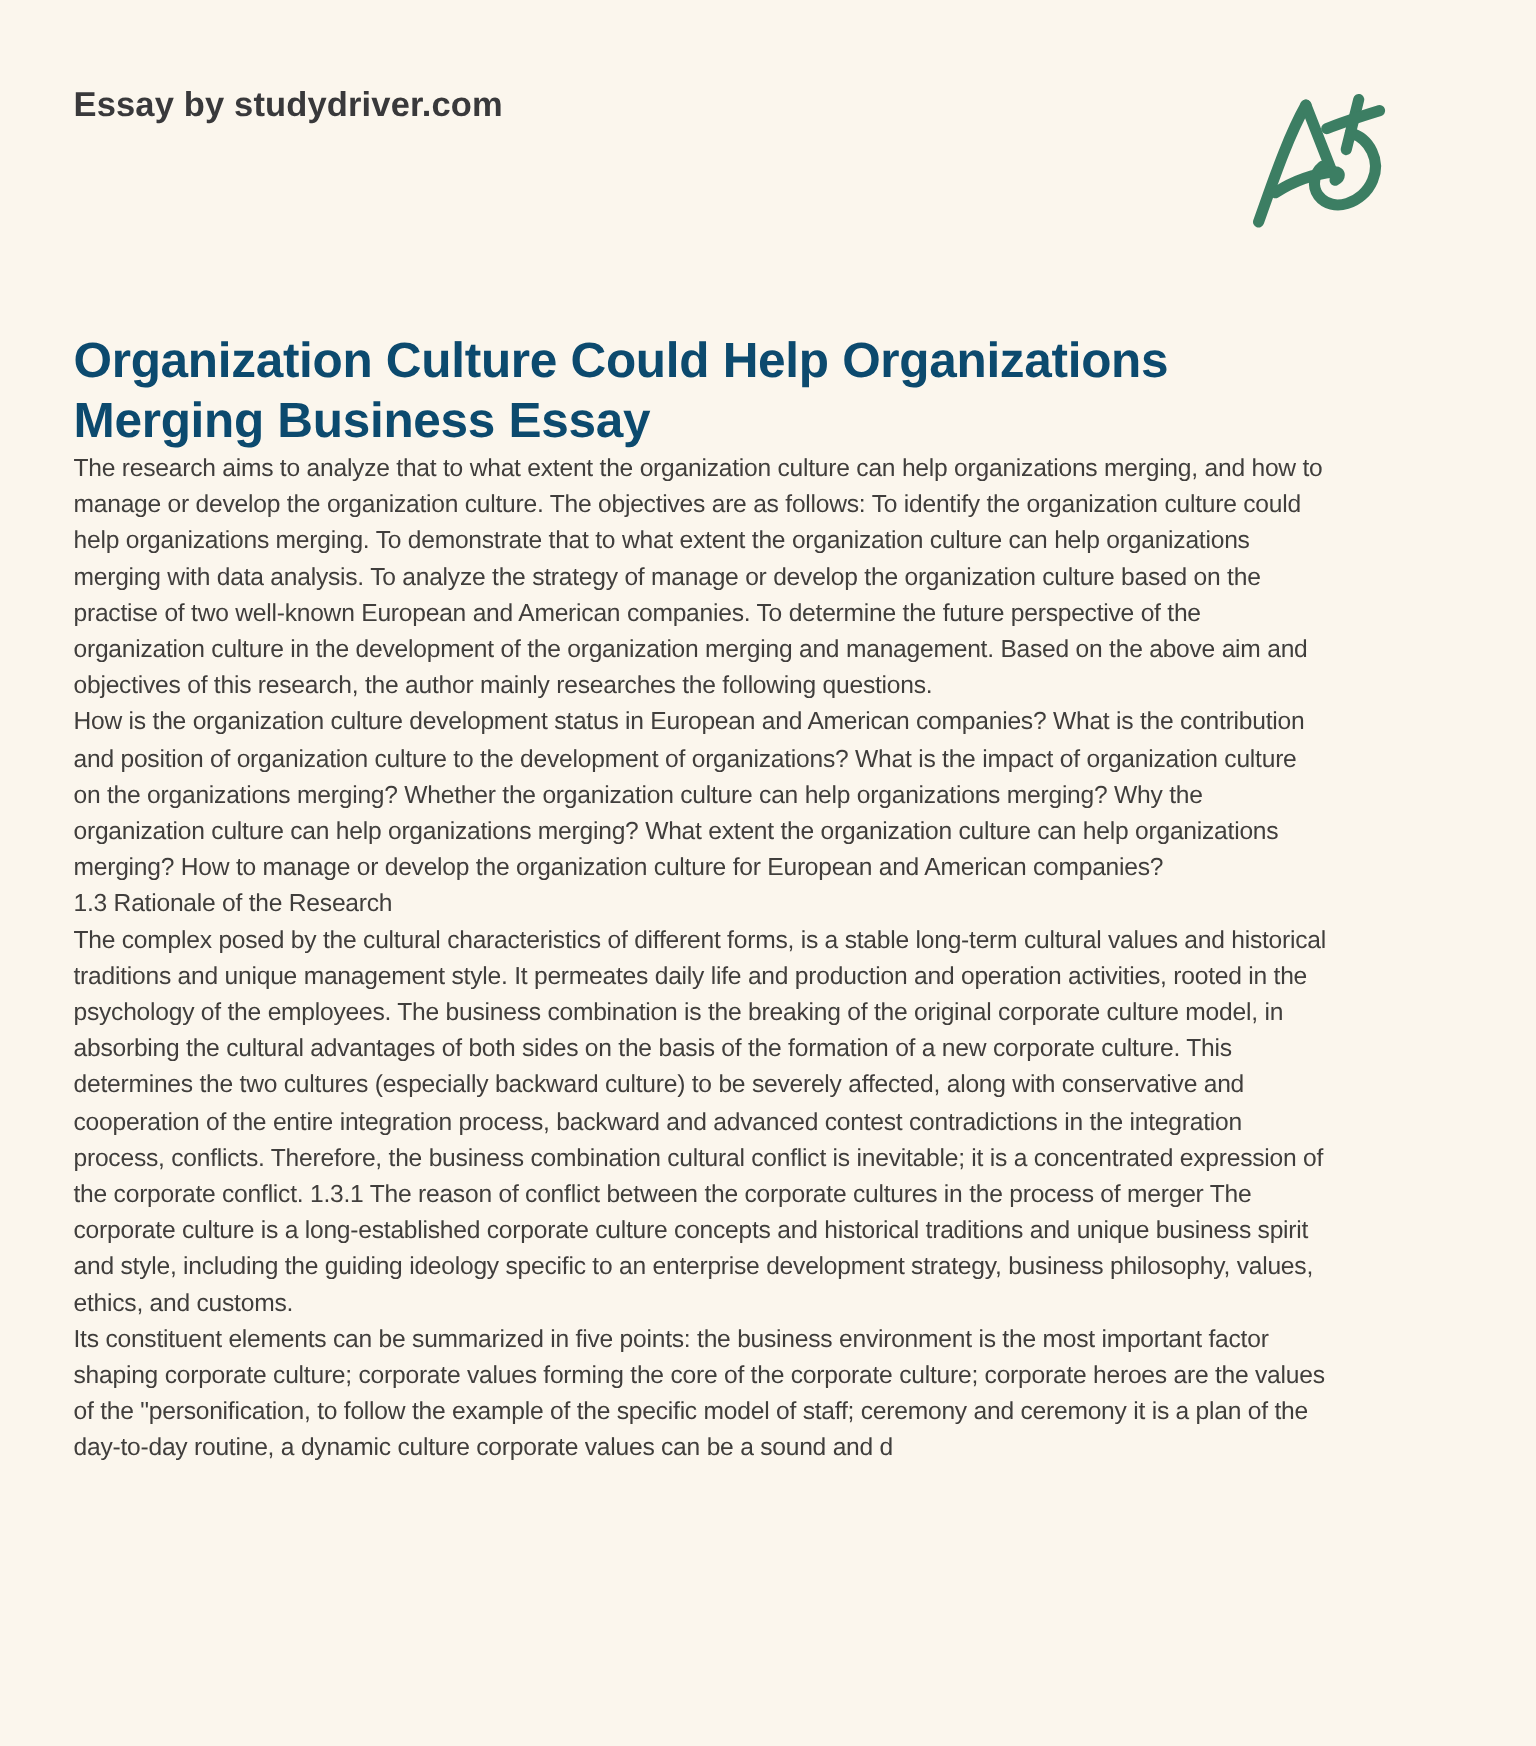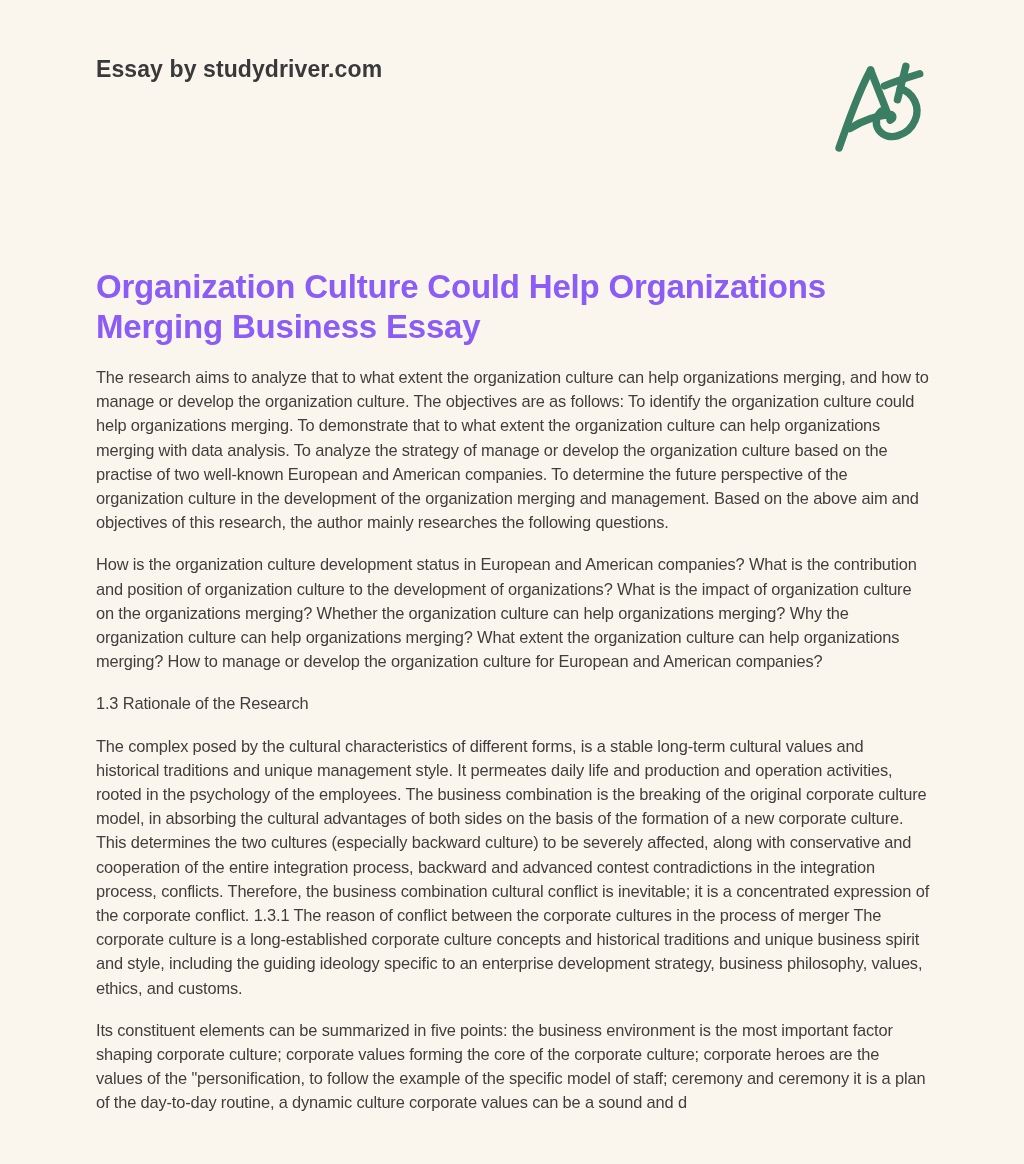--- a/index.html
+++ b/index.html
@@ -6,21 +6,21 @@
   html, body {
     width: 1024px;
     height: 1164px;
     overflow: hidden;
     background: #fbf6ed;
     font-family: "Liberation Sans", sans-serif;
   }
   .page {
     width: 1024px;
     height: 828px;
-    padding: 56px 94px 0 96px;
+    padding: 56px 94px 0 49px;
   }
   .header-row {
     display: flex;
     justify-content: space-between;
     align-items: flex-start;
   }
   .site-title {
     font-size: 23px;
     font-weight: 700;
     line-height: 26px;
@@ -41,30 +41,29 @@
     cursor: pointer;
   }
   .logo {
     width: 104px;
     height: 102px;
     flex: 0 0 auto;
     margin-top: 2px;
   }
   .logo svg { width: 100%; height: 100%; }
   .essay-title {
-    margin-top: 107px;
+    margin-top: 60px;
     font-size: 33px;
     font-weight: 700;
     line-height: 40px;
-    color: #8b5cf6;
+    color: #0c4a6e;
     letter-spacing: -0.2px;
     max-width: 840px;
   }
   .body-text {
-    margin-top: 18px;
     font-size: 16.4px;
     line-height: 24.2px;
     color: #403e3c;
     letter-spacing: -0.15px;
     max-width: 836px;
   }
 </style>
 </head>
 <body>
 

